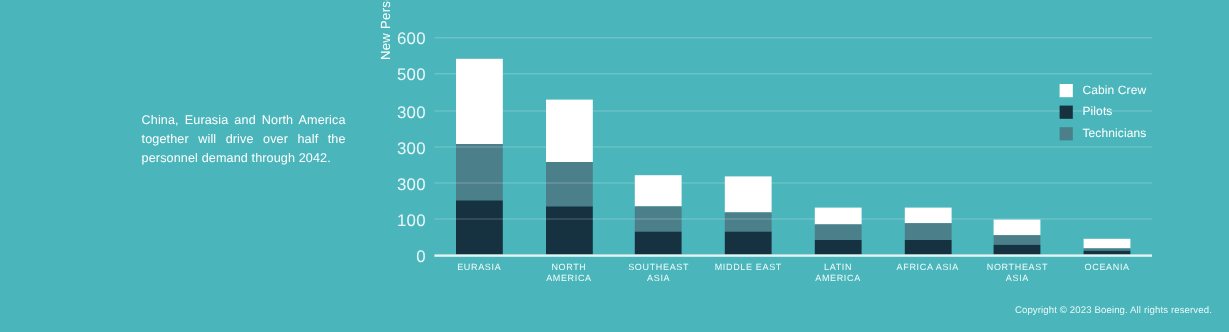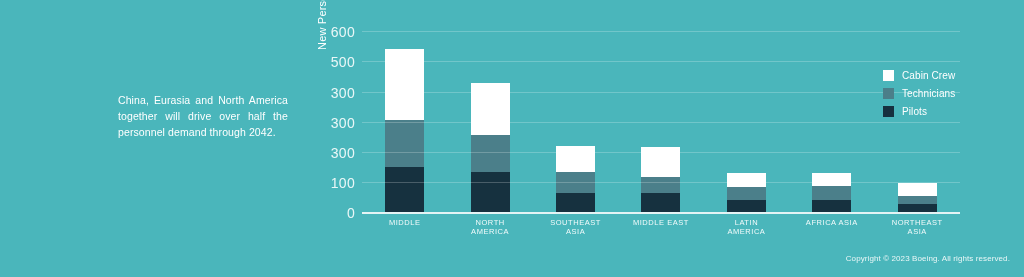--- a/index.html
+++ b/index.html
@@ -191,21 +191,21 @@
     </div>
 
     <div class="plot" id="plot">
       <div class="bars" id="bars">
           <div class="bar-slot">
             <div class="bar">
               <div class="seg-cabin" style="height: 71.0753px; background: rgb(255, 255, 255);"></div>
               <div class="seg-tech" style="height: 46.982px; background: rgb(75, 127, 138);"></div>
               <div class="seg-pilot" style="height: 44.5727px; background: rgb(22, 49, 63);"></div>
             </div>
-            <div class="xlabel">MIDDLE</div>
+            <div class="xlabel">EURASIA</div>
           </div>
           <div class="bar-slot">
             <div class="bar">
               <div class="seg-cabin" style="height: 52.7042px; background: rgb(255, 255, 255);"></div>
               <div class="seg-tech" style="height: 36.7423px; background: rgb(75, 127, 138);"></div>
               <div class="seg-pilot" style="height: 40.0552px; background: rgb(22, 49, 63);"></div>
             </div>
             <div class="xlabel">NORTH
 AMERICA</div>
           </div>
@@ -244,20 +244,28 @@
             <div class="xlabel">AFRICA ASIA</div>
           </div>
           <div class="bar-slot">
             <div class="bar">
               <div class="seg-cabin" style="height: 12.3478px; background: rgb(255, 255, 255);"></div>
               <div class="seg-tech" style="height: 7.83033px; background: rgb(75, 127, 138);"></div>
               <div class="seg-pilot" style="height: 8.43267px; background: rgb(22, 49, 63);"></div>
             </div>
             <div class="xlabel">NORTHEAST
 ASIA</div>
+          </div>
+          <div class="bar-slot">
+            <div class="bar">
+              <div class="seg-cabin" style="height: 7.228px; background: rgb(255, 255, 255);"></div>
+              <div class="seg-tech" style="height: 2.40933px; background: rgb(75, 127, 138);"></div>
+              <div class="seg-pilot" style="height: 3.01167px; background: rgb(22, 49, 63);"></div>
+            </div>
+            <div class="xlabel">OCEANIA</div>
           </div>
         </div>
     <div class="gridline axis" style="top: 100%;">
           <span class="ytick">0</span>
         </div>
         <div class="gridline" style="top: 83.3333%;">
           <span class="ytick">100</span>
         </div>
         <div class="gridline" style="top: 66.6667%;">
           <span class="ytick">300</span>
@@ -277,24 +285,24 @@
       </div>
 
   </div>
 
   <div class="legend">
     <div class="legend-row">
       <span class="swatch" id="sw0" style="background: rgb(255, 255, 255);"></span>
       <span class="legend-label">Cabin Crew</span>
     </div>
     <div class="legend-row">
+      <span class="swatch" id="sw2" style="background: rgb(22, 49, 63);"></span>
+      <span class="legend-label">Pilots</span>
+    </div>
+    <div class="legend-row">
       <span class="swatch" id="sw1" style="background: rgb(75, 127, 138);"></span>
       <span class="legend-label">Technicians</span>
     </div>
-    <div class="legend-row">
-      <span class="swatch" id="sw2" style="background: rgb(22, 49, 63);"></span>
-      <span class="legend-label">Pilots</span>
-    </div>
   </div>
 
   <div class="copyright">Copyright © 2023 Boeing. All rights reserved.</div>
 
 </div>
 
 </body></html>

